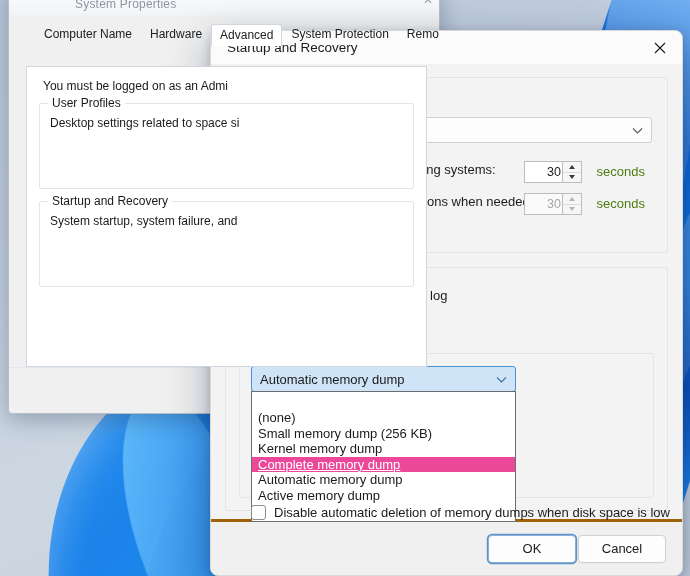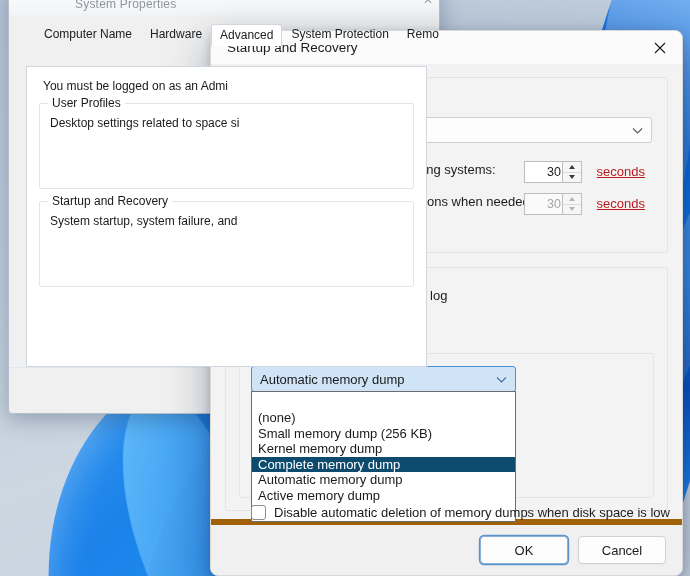--- a/index.html
+++ b/index.html
@@ -325,22 +325,21 @@
     border-left: 3.5px solid transparent;
     border-right: 3.5px solid transparent;
   }
   .tri-up { border-bottom: 4px solid #3a3a3a; }
   .tri-dn { border-top: 4px solid #3a3a3a; }
   .tri-up.disabled { border-bottom-color: #b4b4b4; }
   .tri-dn.disabled { border-top-color: #b4b4b4; }
   .seconds-lbl {
     position: absolute;
     font-size: 13px;
-    color: #b91c1c;
-    text-decoration: underline;
+    color: #4d7c0f;
   }
 
   
   .combo.open {
     background: #cfe4f7;
     border: 1px solid #4a90d9;
   }
   .dropdown {
     position: absolute;
     background: #fff;
@@ -350,34 +349,35 @@
   }
   .dd-item {
     font-size: 13px;
     color: #1b1b1b;
     height: 15.5px;
     line-height: 15.5px;
     padding: 0 6px;
     white-space: nowrap;
   }
   .dd-item.selected {
-    background: #0c4a6e;
+    background: #ec4899;
     color: #fff;
+    text-decoration: underline;
   }
 
   .sar-footer {
     position: absolute;
     left: 0; right: 0; bottom: 0;
     height: 56px;
     background: #f0f0f0;
-    border-top: 6px solid #a16207;
+    border-top: 3px solid #a16207;
     display: flex;
     align-items: center;
     justify-content: flex-end;
-    gap: 10px;
+    gap: 2px;
     padding-right: 16px;
     padding-left: 33px;
   }
   .btn {
     width: 88px; height: 28px;
     border-radius: 4px;
     font-size: 13px;
     color: #1b1b1b;
     background: #fdfdfd;
     border: 1px solid #d0d0d0;

